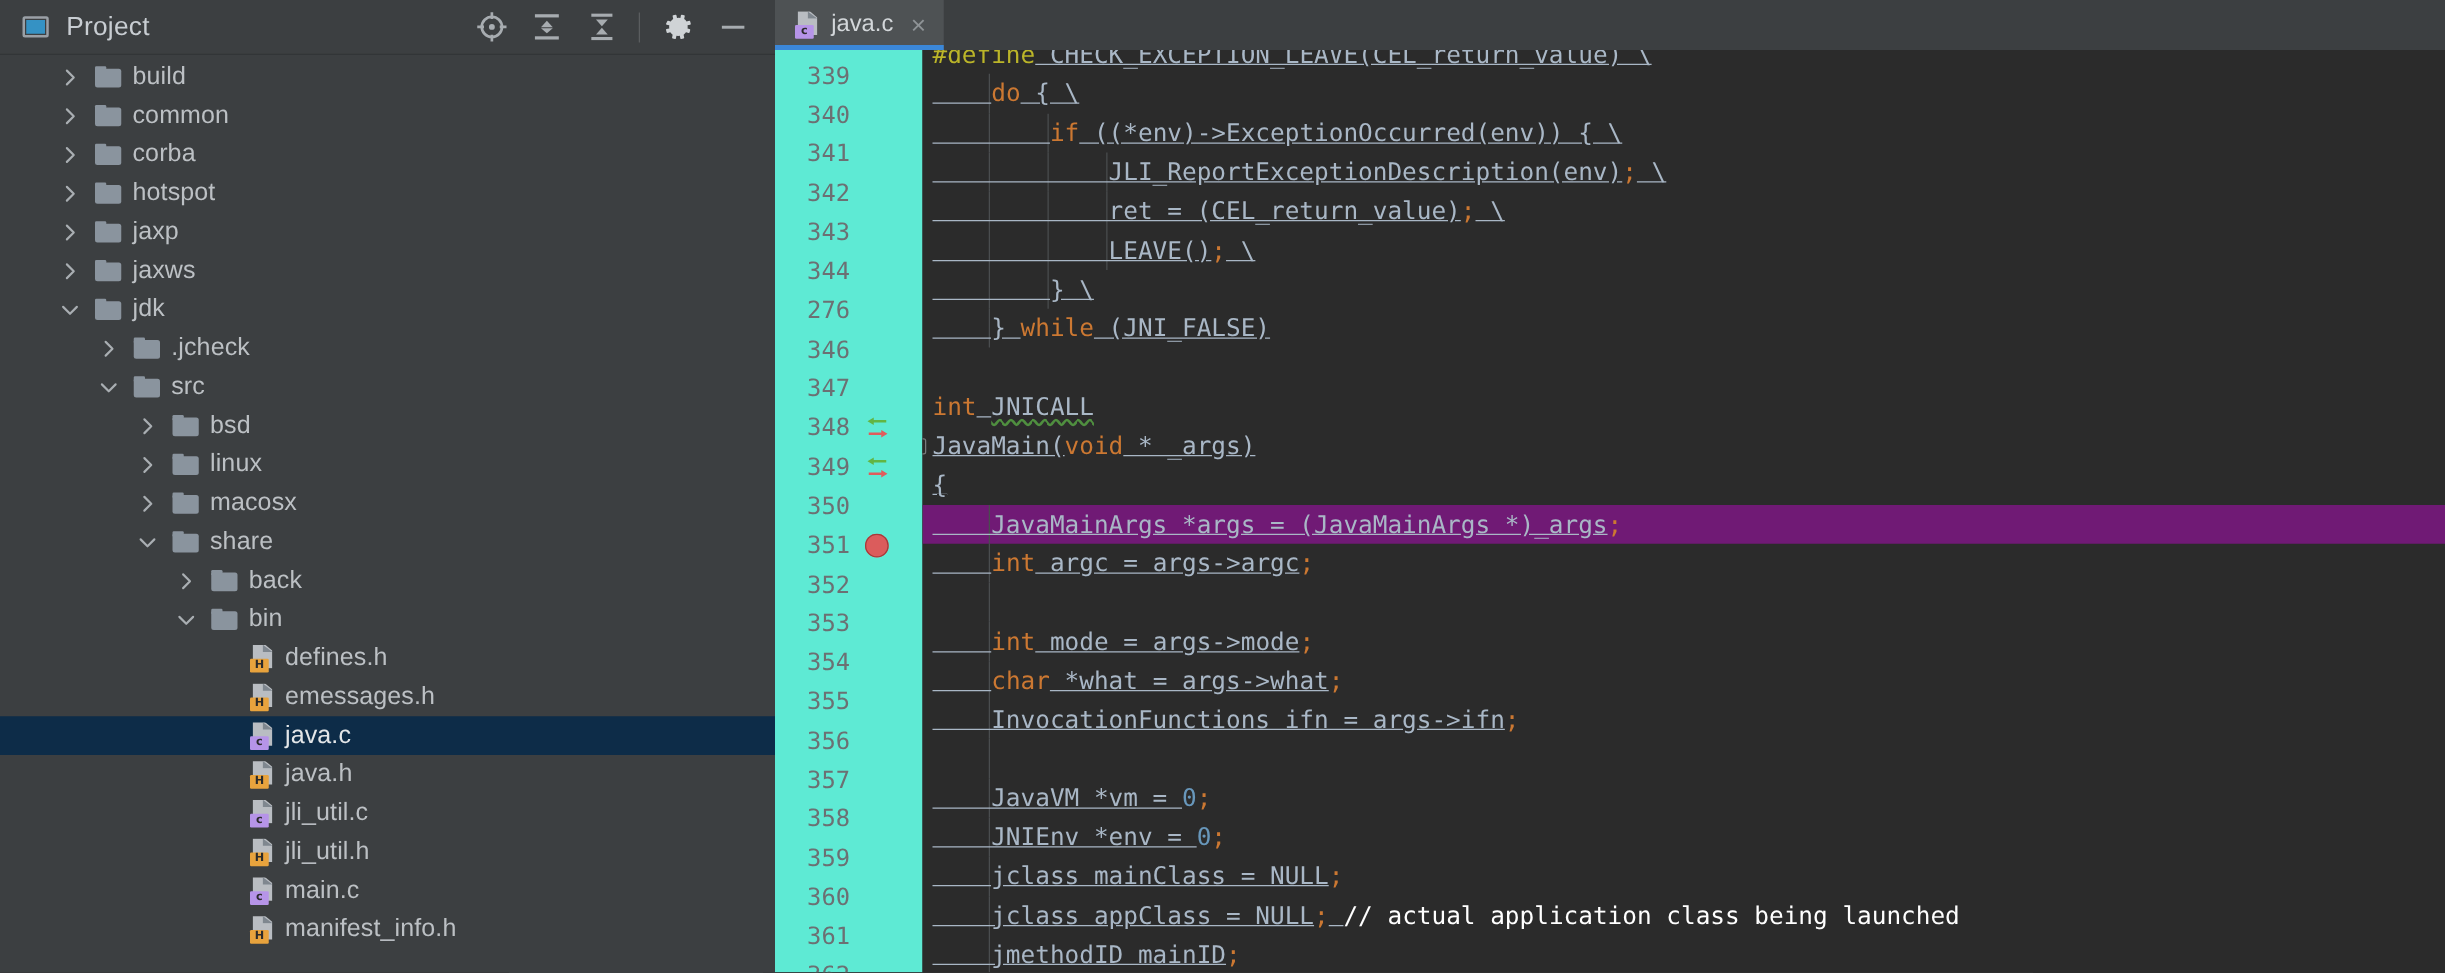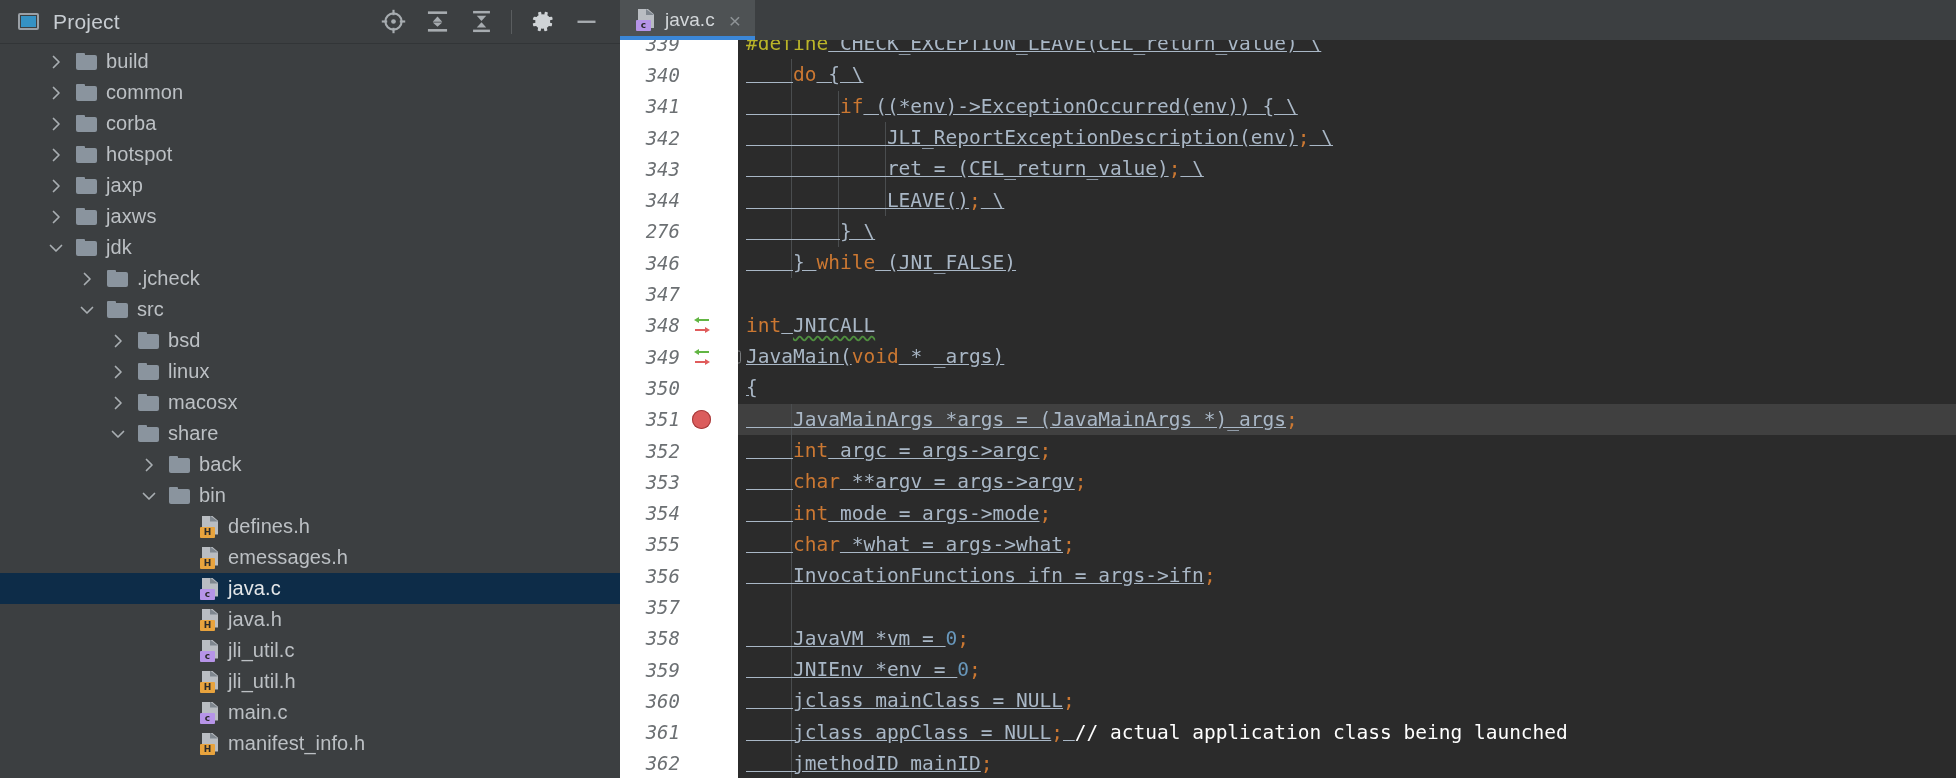--- a/index.html
+++ b/index.html
@@ -165,24 +165,23 @@
 
   #code-area {
     flex: 1 1 auto;
     display: flex;
     background: #2b2b2b;
     overflow: hidden;
     position: relative;
   }
   #gutter {
     flex: 0 0 118px;
-    background: #ffffff;
-    position: relative;
-    padding-top: 0;
-    font-style: italic;
+    background: #5eead4;
+    position: relative;
+    padding-top: 17px;
   }
   #gutter-inner { position: relative; }
   .gline {
     height: 31.3px;
     display: flex; align-items: center;
     position: relative;
     font-family: "DejaVu Sans Mono", monospace;
     font-size: 19px;
     color: #6c7073;
   }
@@ -207,21 +206,21 @@
   .cline {
     height: 31.3px;
     display: flex; align-items: center;
     white-space: pre;
     font-family: "DejaVu Sans Mono", monospace;
     font-size: 19.5px;
     color: #a9b7c6;
     padding-left: 8px;
     position: relative;
   }
-  .cline.bp-line { background: #404040; }
+  .cline.bp-line { background: #701a75; }
   .cline .txt { position: relative; z-index: 2; }
 
   
   .indent-guide {
     position: absolute;
     top: 0; bottom: 0;
     width: 1px;
     background: #4a4d4f;
     z-index: 1;
   }
@@ -709,21 +708,21 @@
             <div class="cline"><div class="indent-guide" style="left: 52.88px;"></div><div class="indent-guide" style="left: 99.76px;"></div><div class="indent-guide" style="left: 146.64px;"></div><span class="txt"><span class="txtd">            ret = (CEL_return_value)</span><span class="semi">;</span><span class="txtd"> \</span></span></div>
             <div class="cline"><div class="indent-guide" style="left: 52.88px;"></div><div class="indent-guide" style="left: 99.76px;"></div><div class="indent-guide" style="left: 146.64px;"></div><span class="txt"><span class="txtd">            LEAVE()</span><span class="semi">;</span><span class="txtd"> \</span></span></div>
             <div class="cline"><div class="indent-guide" style="left: 52.88px;"></div><div class="indent-guide" style="left: 99.76px;"></div><span class="txt"><span class="txtd">        } \</span></span></div>
             <div class="cline"><div class="indent-guide" style="left: 52.88px;"></div><span class="txt"><span class="txtd">    } </span><span class="kw">while</span><span class="txtd"> (JNI_FALSE)</span></span></div>
             <div class="cline"><span class="txt"></span></div>
             <div class="cline"><span class="txt"><span class="kw">int</span><span class="txtd"> </span><span class="warnu">JNICALL</span></span></div>
             <div class="cline"><span class="txt"><span class="txtd">JavaMain(</span><span class="kw">void</span><span class="txtd"> * _args)</span></span><div class="fold-marker" style="left: -10px;"></div></div>
             <div class="cline"><span class="txt"><span class="txtd">{</span></span></div>
             <div class="cline bp-line"><div class="indent-guide" style="left: 52.88px;"></div><span class="txt"><span class="txtd">    JavaMainArgs *args = (JavaMainArgs *)_args</span><span class="semi">;</span></span></div>
             <div class="cline"><div class="indent-guide" style="left: 52.88px;"></div><span class="txt"><span class="txtd">    </span><span class="kw">int</span><span class="txtd"> argc = args-&gt;argc</span><span class="semi">;</span></span></div>
-            <div class="cline"><div class="indent-guide" style="left: 52.88px;"></div><span class="txt"><span class="txtd">    </span><span class="kw">char</span><span class="txtd"> **argv = args-&gt;argv</span><span class="semi">;</span></span></div>
+            <div class="cline"><div class="indent-guide" style="left: 52.88px;"></div></div>
             <div class="cline"><div class="indent-guide" style="left: 52.88px;"></div><span class="txt"><span class="txtd">    </span><span class="kw">int</span><span class="txtd"> mode = args-&gt;mode</span><span class="semi">;</span></span></div>
             <div class="cline"><div class="indent-guide" style="left: 52.88px;"></div><span class="txt"><span class="txtd">    </span><span class="kw">char</span><span class="txtd"> *what = args-&gt;what</span><span class="semi">;</span></span></div>
             <div class="cline"><div class="indent-guide" style="left: 52.88px;"></div><span class="txt"><span class="txtd">    InvocationFunctions ifn = args-&gt;ifn</span><span class="semi">;</span></span></div>
             <div class="cline"><div class="indent-guide" style="left: 52.88px;"></div><span class="txt"></span></div>
             <div class="cline"><div class="indent-guide" style="left: 52.88px;"></div><span class="txt"><span class="txtd">    JavaVM *vm = </span><span class="num">0</span><span class="semi">;</span></span></div>
             <div class="cline"><div class="indent-guide" style="left: 52.88px;"></div><span class="txt"><span class="txtd">    JNIEnv *env = </span><span class="num">0</span><span class="semi">;</span></span></div>
             <div class="cline"><div class="indent-guide" style="left: 52.88px;"></div><span class="txt"><span class="txtd">    jclass mainClass = NULL</span><span class="semi">;</span></span></div>
             <div class="cline"><div class="indent-guide" style="left: 52.88px;"></div><span class="txt"><span class="txtd">    jclass appClass = NULL</span><span class="semi">;</span><span class="txtd"> </span><span class="com">// actual application class being launched</span></span></div>
             <div class="cline"><div class="indent-guide" style="left: 52.88px;"></div><span class="txt"><span class="txtd">    jmethodID mainID</span><span class="semi">;</span></span></div>
           </div>

